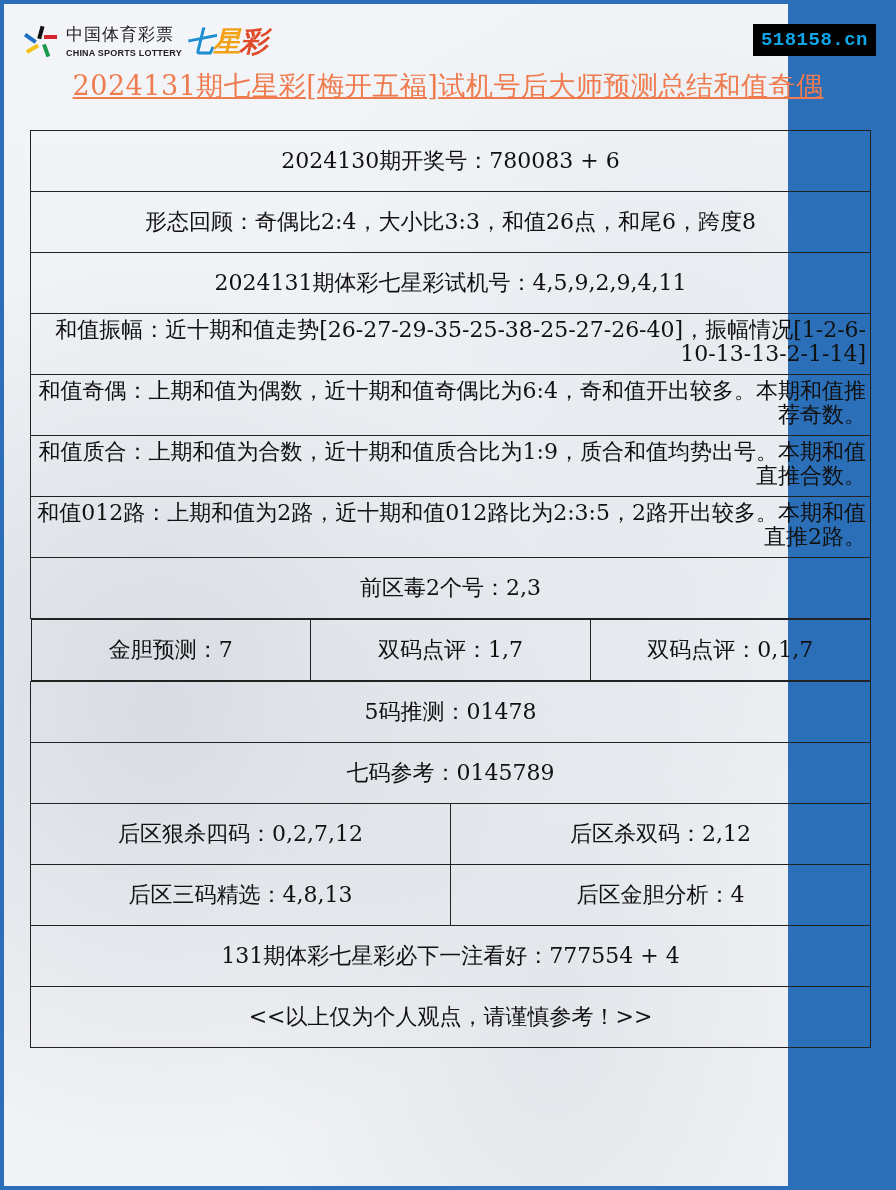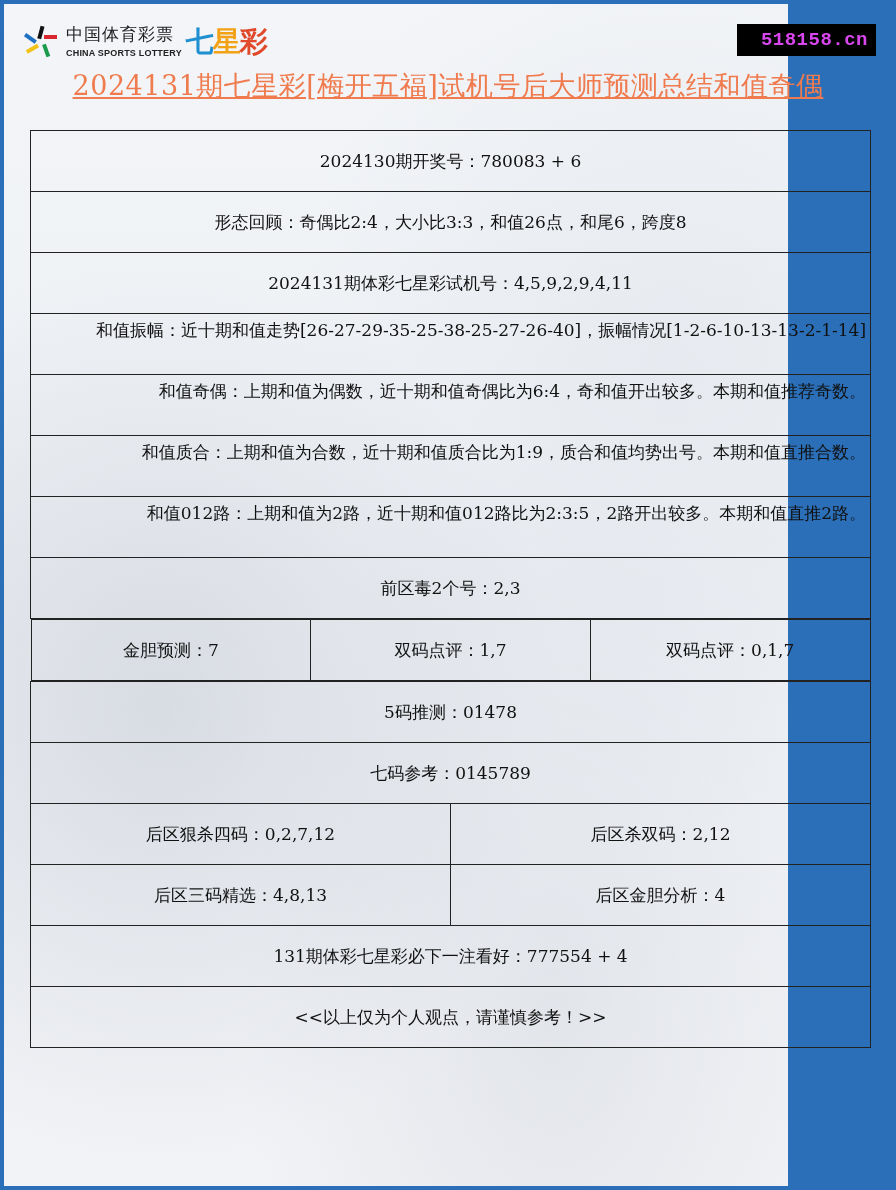--- a/index.html
+++ b/index.html
@@ -20,44 +20,44 @@
       radial-gradient(ellipse at 70% 85%, rgba(200,205,214,0.35) 0%, rgba(255,255,255,0) 40%),
       radial-gradient(ellipse at 85% 30%, rgba(215,220,228,0.35) 0%, rgba(255,255,255,0) 40%),
       linear-gradient(180deg, #f3f5f8 0%, #eceff3 50%, #f2f3f6 100%);
   }
   .header { position: absolute; left: 0; top: 0; width: 888px; height: 120px; }
   .logo { position: absolute; left: 18px; top: 18px; height: 40px; display: flex; align-items: center; }
   .logo-mark { width: 38px; height: 38px; position: relative; }
   .logo-text { margin-left: 6px; display: flex; flex-direction: column; line-height: 1; }
   .logo-cn { font-family: "DejaVu Sans", sans-serif; font-size: 17px; color: #222; letter-spacing: 1px; }
   .logo-en { font-family: "Liberation Sans", sans-serif; font-size: 9px; font-weight: bold; color: #222; margin-top: 6px; letter-spacing: 0.2px; }
-  .logo-product { margin-left: 4px; font-family: "DejaVu Sans", sans-serif; font-weight: bold; font-size: 28px; letter-spacing: -1px; }
+  .logo-product { margin-left: 4px; font-family: "DejaVu Sans", sans-serif; font-weight: bold; font-style: italic; font-size: 28px; letter-spacing: -1px; }
   .lp1 { color: #1e8fd0; }
   .lp2 { color: #f2a216; }
   .lp3 { color: #e04a2a; }
   .badge {
     position: absolute; right: 16px; top: 20px;
-    background: #000; color: #d946ef;
+    background: #000; color: #0ea5e9;
     font-family: "Liberation Mono", "DejaVu Sans Mono", monospace;
     font-size: 19px; font-weight: bold;
-    padding: 5px 8px 5px 24px; letter-spacing: 0.5px;
+    padding: 5px 8px 5px 8px; letter-spacing: 0.5px;
   }
   .title {
     position: absolute; left: 0; width: 888px; top: 64px; text-align: center;
     color: #ef7b4e; font-size: 27px; white-space: nowrap;
     font-family: "DejaVu Serif", serif; letter-spacing: 0.5px; text-decoration: underline;
   }
   table.main {
     position: absolute; left: 26px; top: 126px;
     width: 840px; border-collapse: collapse; table-layout: fixed;
   }
   table.main td {
     border: 1.5px solid #222;
     height: 61px; box-sizing: border-box;
-    font-size: 17px; color: #111; text-align: center; vertical-align: middle;
+    font-size: 22px; color: #111; text-align: center; vertical-align: middle;
     padding: 0 4px;
   }
   table.main td.left {
     text-align: right; vertical-align: top; padding: 4px 4px 0 4px; line-height: 24px;
   }
 </style>
 </head>
 <body>
 
 <div class="frame">

